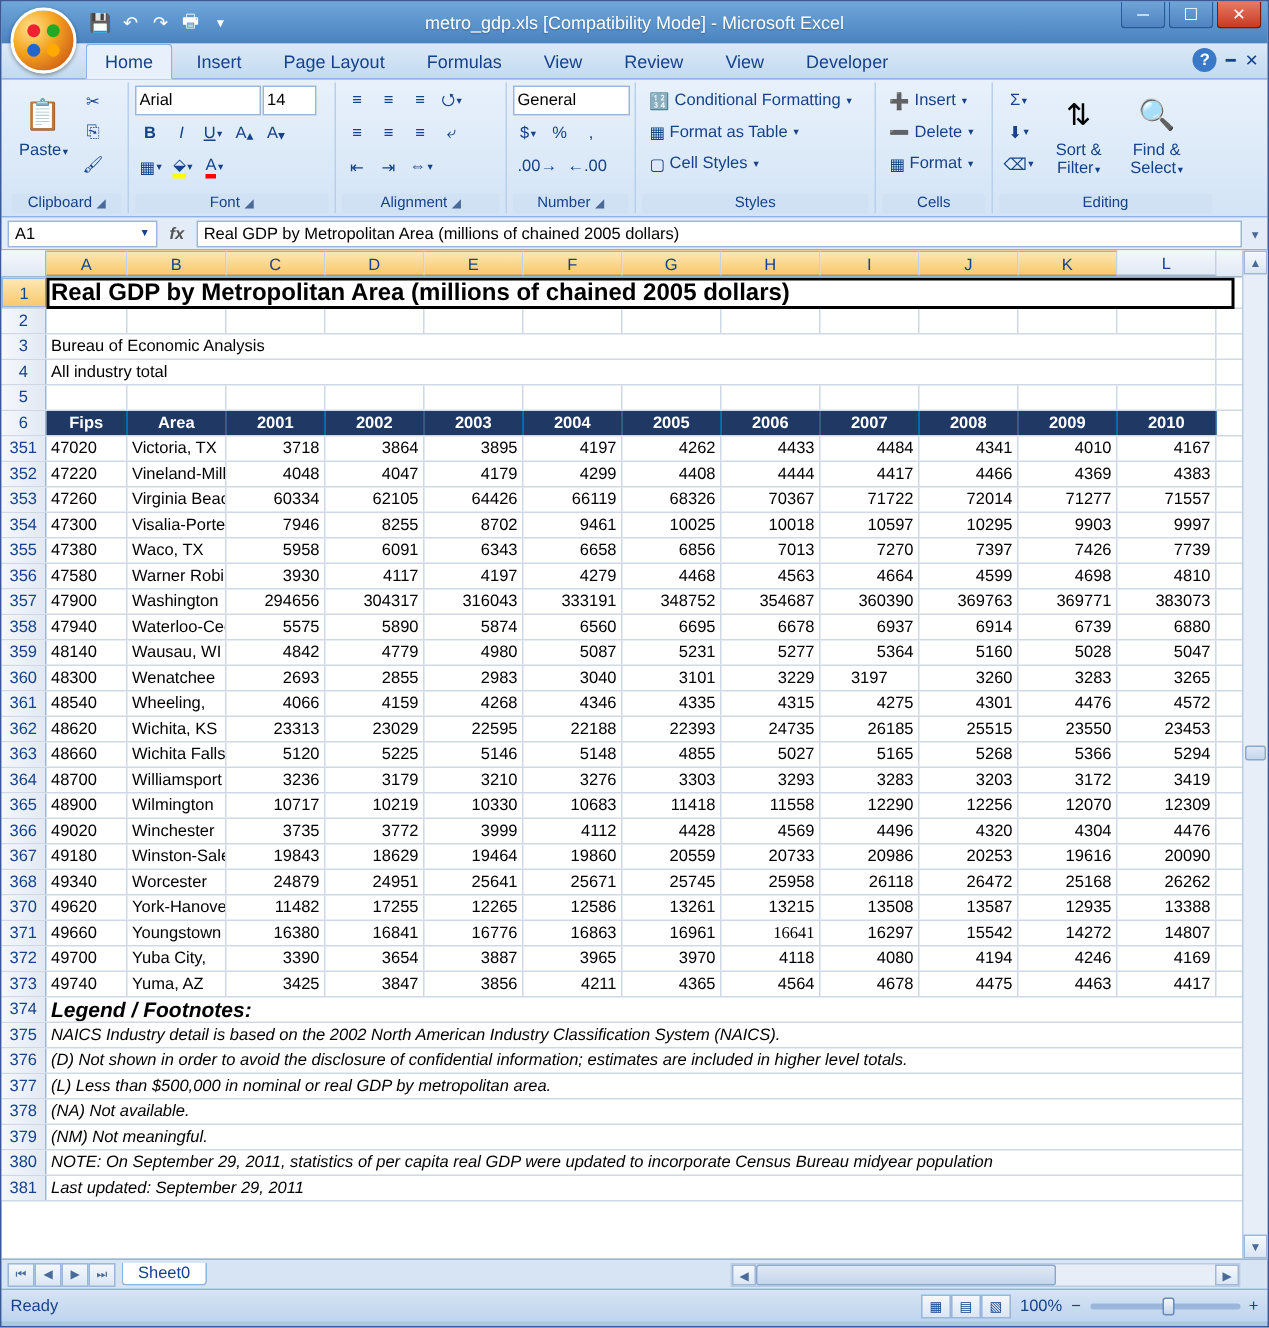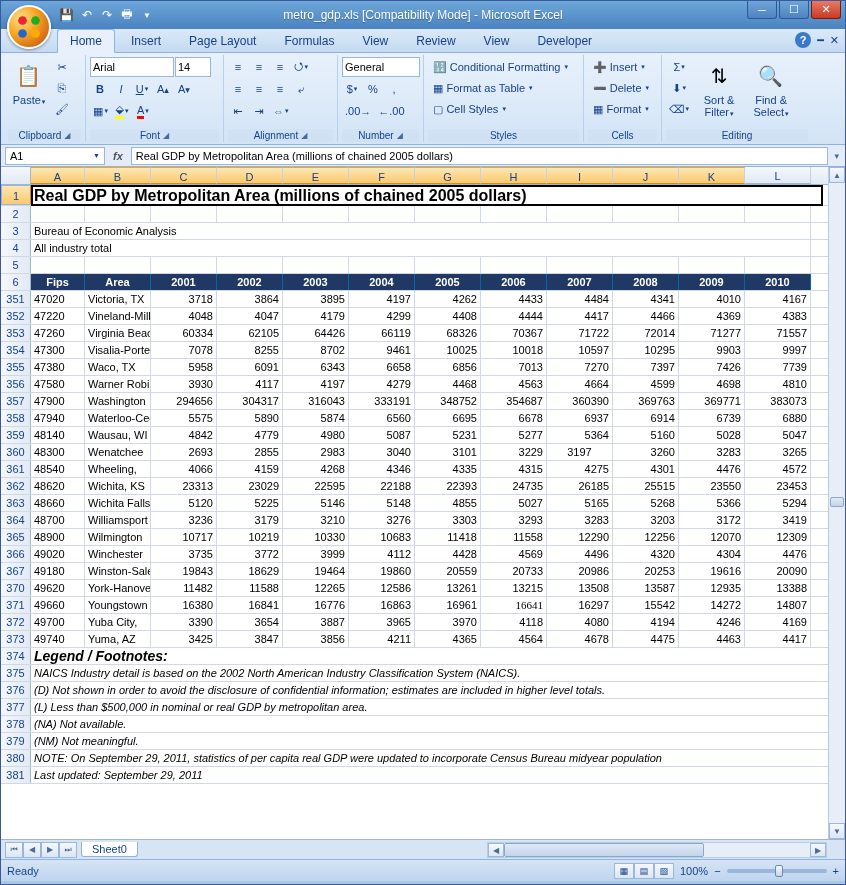--- a/index.html
+++ b/index.html
@@ -431,21 +431,21 @@
         <div class="cell num" style="width: 66px;">70367</div>
         <div class="cell num" style="width: 66px;">71722</div>
         <div class="cell num" style="width: 66px;">72014</div>
         <div class="cell num" style="width: 66px;">71277</div>
         <div class="cell num" style="width: 66px;">71557</div>
       </div>
       <div class="gr ">
         <div class="rh">354</div>
         <div class="cell" style="width: 54px;">47300</div>
         <div class="cell" style="width: 66px;">Visalia-Porterville</div>
-        <div class="cell num" style="width: 66px;">7078</div>
+        <div class="cell num" style="width: 66px;">7946</div>
         <div class="cell num" style="width: 66px;">8255</div>
         <div class="cell num" style="width: 66px;">8702</div>
         <div class="cell num" style="width: 66px;">9461</div>
         <div class="cell num" style="width: 66px;">10025</div>
         <div class="cell num" style="width: 66px;">10018</div>
         <div class="cell num" style="width: 66px;">10597</div>
         <div class="cell num" style="width: 66px;">10295</div>
         <div class="cell num" style="width: 66px;">9903</div>
         <div class="cell num" style="width: 66px;">9997</div>
       </div>
@@ -638,25 +638,40 @@
         <div class="cell num" style="width: 66px;">19464</div>
         <div class="cell num" style="width: 66px;">19860</div>
         <div class="cell num" style="width: 66px;">20559</div>
         <div class="cell num" style="width: 66px;">20733</div>
         <div class="cell num" style="width: 66px;">20986</div>
         <div class="cell num" style="width: 66px;">20253</div>
         <div class="cell num" style="width: 66px;">19616</div>
         <div class="cell num" style="width: 66px;">20090</div>
       </div>
       <div class="gr ">
+        <div class="rh">368</div>
+        <div class="cell" style="width: 54px;">49340</div>
+        <div class="cell" style="width: 66px;">Worcester</div>
+        <div class="cell num" style="width: 66px;">24879</div>
+        <div class="cell num" style="width: 66px;">24951</div>
+        <div class="cell num" style="width: 66px;">25641</div>
+        <div class="cell num" style="width: 66px;">25671</div>
+        <div class="cell num" style="width: 66px;">25745</div>
+        <div class="cell num" style="width: 66px;">25958</div>
+        <div class="cell num" style="width: 66px;">26118</div>
+        <div class="cell num" style="width: 66px;">26472</div>
+        <div class="cell num" style="width: 66px;">25168</div>
+        <div class="cell num" style="width: 66px;">26262</div>
+      </div>
+      <div class="gr ">
         <div class="rh">370</div>
         <div class="cell" style="width: 54px;">49620</div>
         <div class="cell" style="width: 66px;">York-Hanover</div>
         <div class="cell num" style="width: 66px;">11482</div>
-        <div class="cell num" style="width: 66px;">11588</div>
+        <div class="cell num" style="width: 66px;">17255</div>
         <div class="cell num" style="width: 66px;">12265</div>
         <div class="cell num" style="width: 66px;">12586</div>
         <div class="cell num" style="width: 66px;">13261</div>
         <div class="cell num" style="width: 66px;">13215</div>
         <div class="cell num" style="width: 66px;">13508</div>
         <div class="cell num" style="width: 66px;">13587</div>
         <div class="cell num" style="width: 66px;">12935</div>
         <div class="cell num" style="width: 66px;">13388</div>
       </div>
       <div class="gr ">

